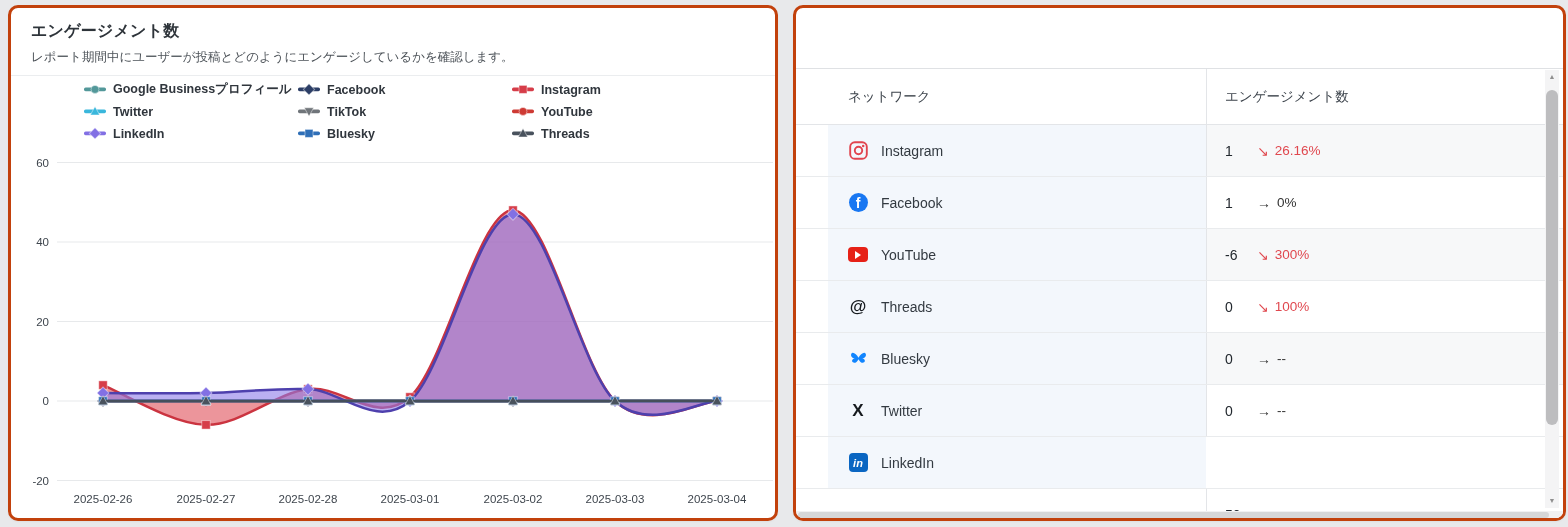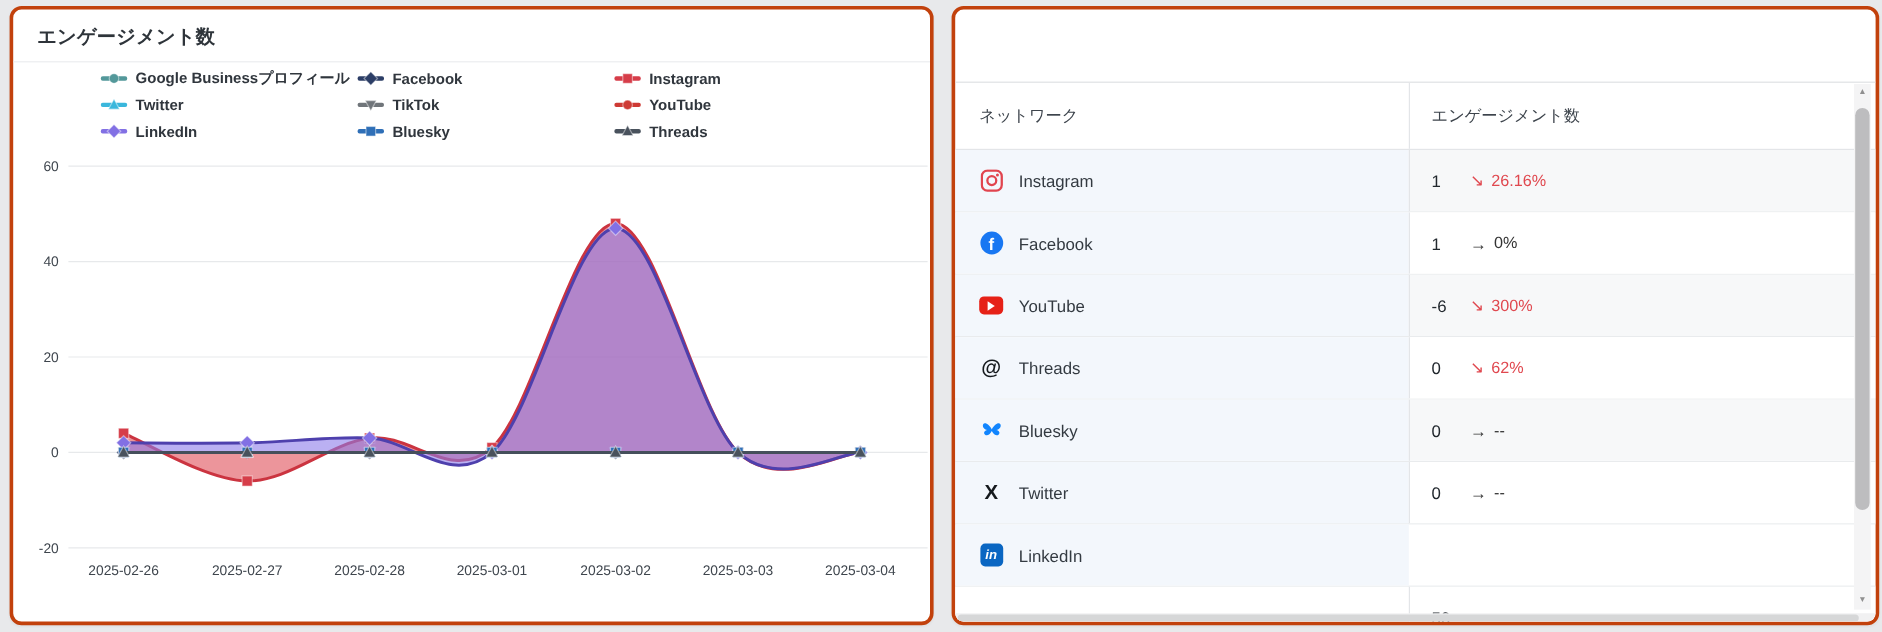--- a/index.html
+++ b/index.html
@@ -29,21 +29,21 @@
   }
   .legend-item { display:flex; align-items:center; gap:6px; height:19px; cursor:pointer; }
   .legend-label { font-size:12.5px; font-weight:700; color:#30363d; white-space:nowrap; }
   svg.chart { display:block; margin-top:3px; }
   .tick-label { font-size:11.5px; fill:#3e454d; }
 
   
   .table-wrap { position:absolute; inset:0; padding-right:0; }
   .table-top-space { height:60px; }
   .net-table { width:calc(100% - 0px); border-top:1px solid #dfe1e4; }
-  .t-row { display:flex; height:52px; border-bottom:1px solid #e9ebed; }
+  .t-row { display:flex; height:52px; border-bottom:1px solid #e9ebed;padding-left:32px; }
   .t-row.header { height:56px; border-bottom:1px solid #e3e5e8; }
   .cell-net  { width:378px; flex:none; display:flex; align-items:center; padding-left:20px; gap:13px; }
   .cell-val  { flex:1; display:flex; align-items:center; padding-left:18px; border-left:1px solid #e3e5e8; }
   .t-row.header .cell-net, .t-row.header .cell-val { font-size:13.5px; color:#3d444c; }
   .net-name { font-size:14px; color:#333a41; }
   .val-num { font-size:14px; color:#22282e; min-width:24px; }
   .trend { display:flex; align-items:center; gap:6px; margin-left:8px; font-size:13.5px; }
   .trend .arrow { font-size:14px; }
   .net-ico { width:20px; height:20px; display:flex; align-items:center; justify-content:center; flex:none; }
   .ico-fb { width:19px; height:19px; border-radius:50%; background:#1877f2; color:#fff;
@@ -68,20 +68,21 @@
                     background:#d6d7d8; border-radius:4px; cursor:pointer; }
 </style>
 </head>
 <body>
 
 <div class="page">
 
   <section class="card left">
     <header class="chart-header">
       <h1 class="chart-title">エンゲージメント数</h1>
+      <p class="chart-subtitle">レポート期間中にユーザーが投稿とどのようにエンゲージしているかを確認します。</p>
     </header>
     <div class="hdivider"></div>
     <div class="legend" id="legend">
         <div class="legend-item">
           <svg width="24" height="15" viewBox="0 0 24 15">
          <rect x="1" y="5.6" width="22" height="3.6" rx="1.6" fill="#53989a"></rect>
          <circle cx="12" cy="7.4" r="4" fill="#53989a" stroke="#ffffff" stroke-opacity="0.45" stroke-width="1"></circle>
        </svg>
        <span class="legend-label">Google Businessプロフィール</span>
         </div>
@@ -301,21 +302,21 @@
               <div class="cell-net" style="background:#f3f7fc">
          <span class="net-ico">
                   <span class="ico-th">@</span>
                 </span>
          <span class="net-name">Threads</span>
        </div>
        <div class="cell-val" style="background:#ffffff">
          <span class="val-num">0</span>
          <span class="trend" style="color:#e0484f">
             <span class="arrow">↘</span>
-            <span>62%</span>
+            <span>100%</span>
                 </span>
        </div>
             </div>
             <div class="t-row">
               <div class="cell-net" style="background:#f3f7fc">
          <span class="net-ico">
                   <svg width="19" height="17" viewBox="0 0 18 16">
       <path fill="#1185fe" d="M9 7.4 C7.2 3.6 3.4 1.2 2.2 3.4 C1.3 5.2 2.8 7.6 5.4 7.9 C3.2 8.3 2.1 10.3 3.7 11.6 C5.3 12.9 7.6 11.3 9 8.6 C10.4 11.3 12.7 12.9 14.3 11.6 C15.9 10.3 14.8 8.3 12.6 7.9 C15.2 7.6 16.7 5.2 15.8 3.4 C14.6 1.2 10.8 3.6 9 7.4 Z"></path>
                   </svg>
                 </span>

